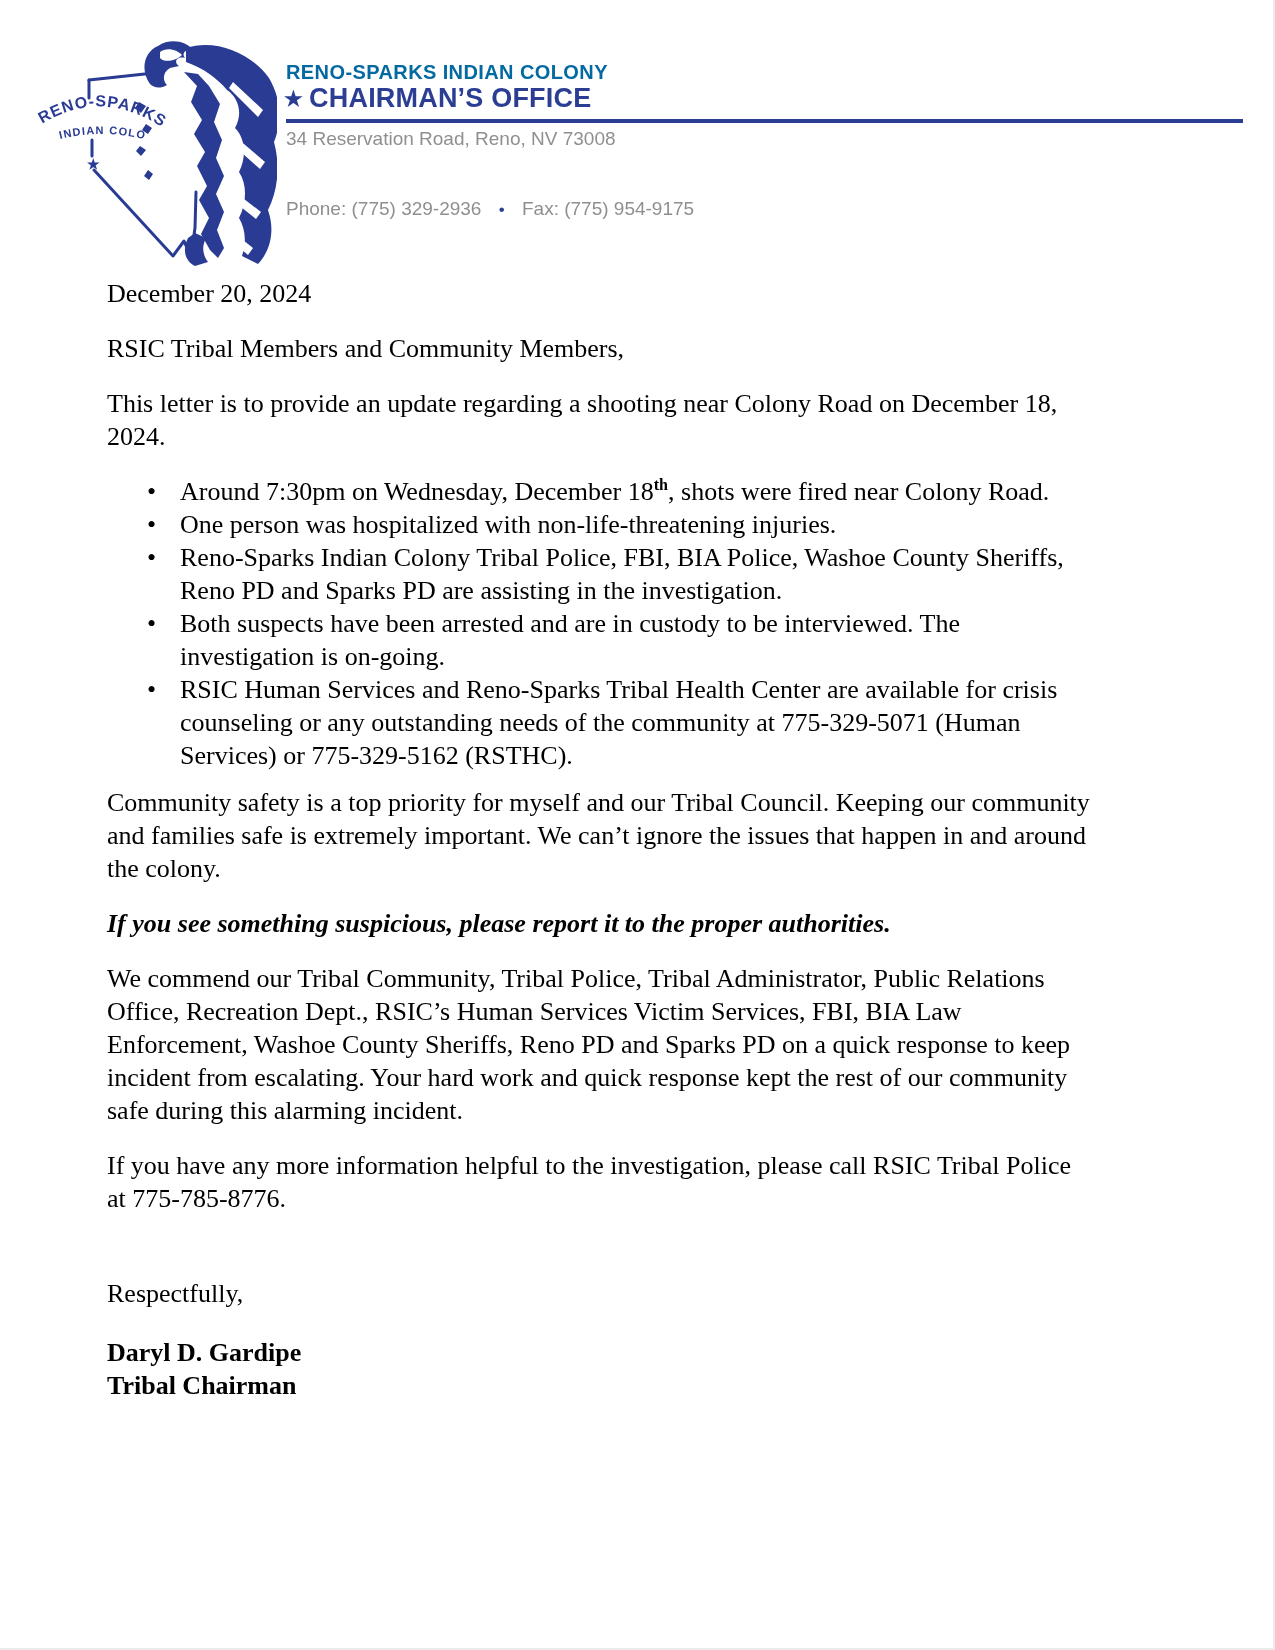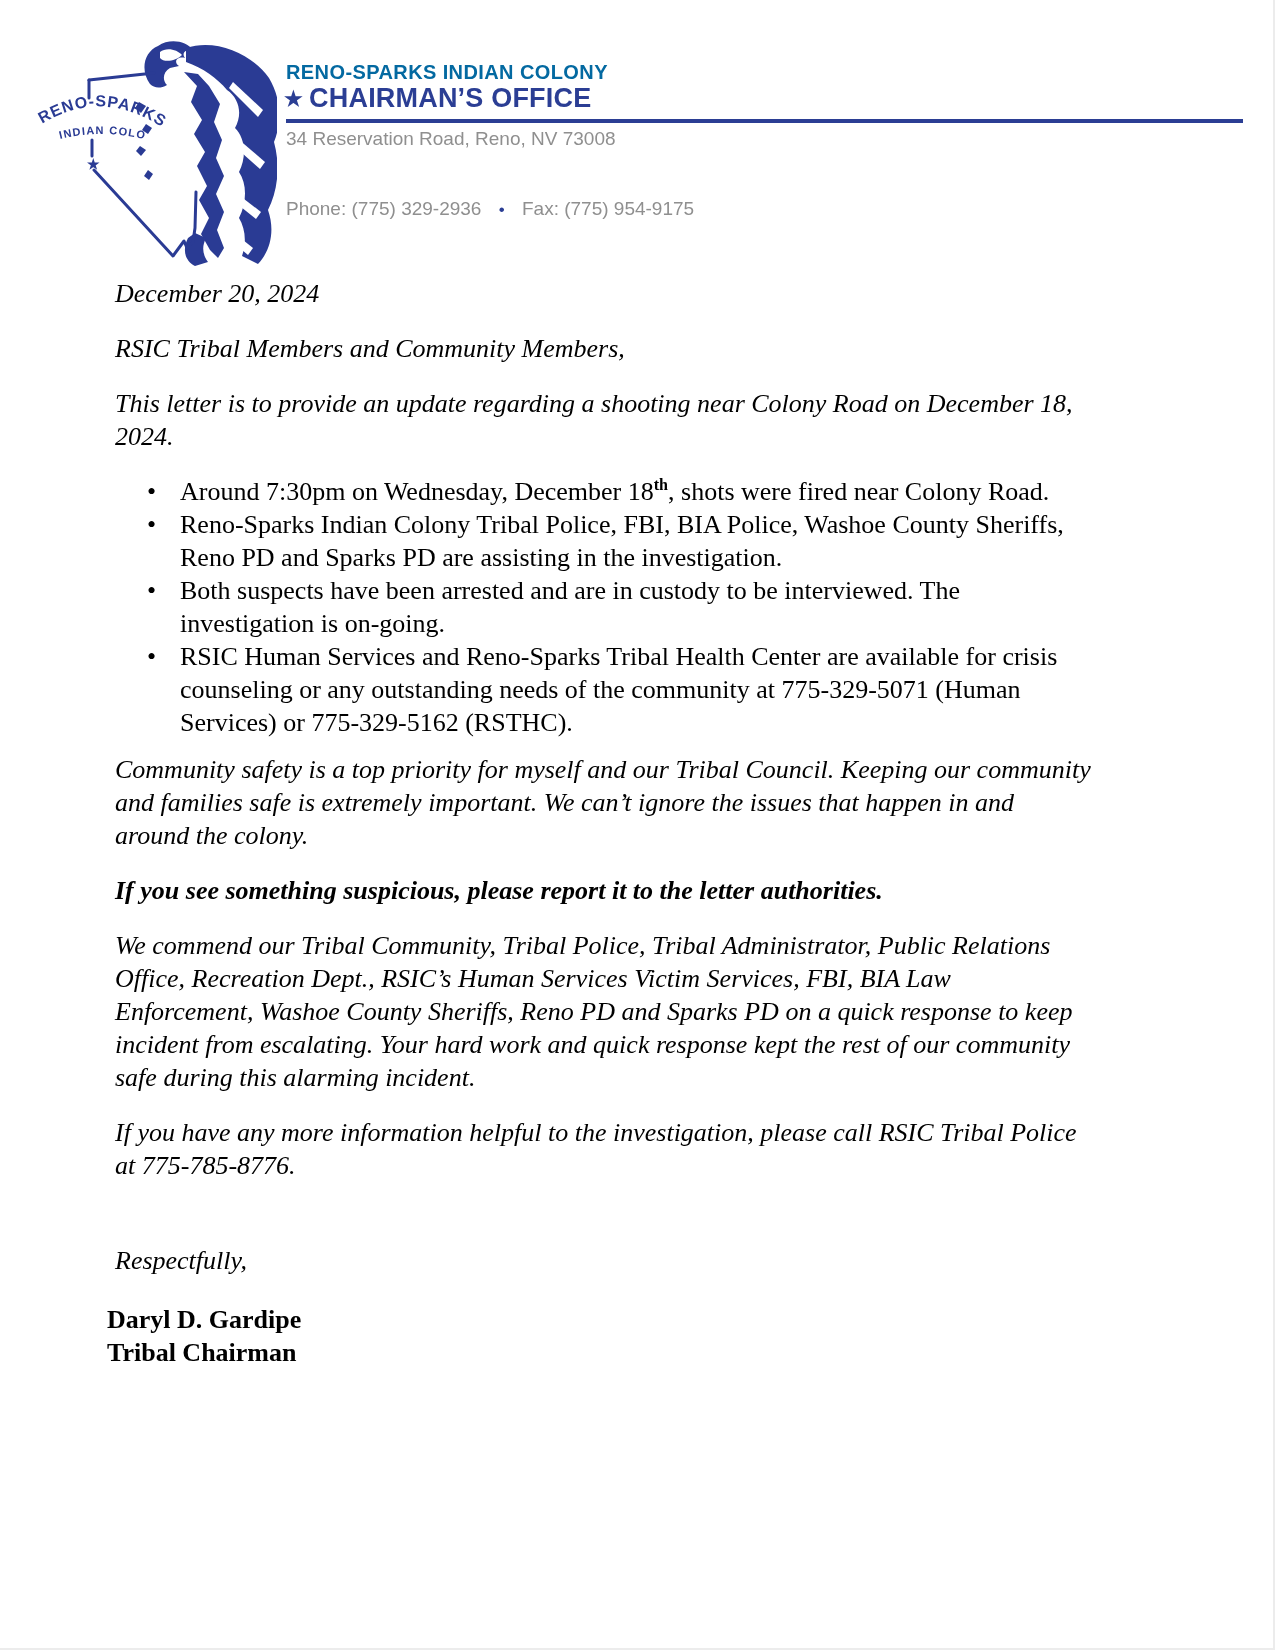--- a/index.html
+++ b/index.html
@@ -43,21 +43,21 @@
   }
   .lh-addr { top:128px; }
   .lh-contact { top:166px;margin-top:32px; }
   .lh-contact .dot { color:#2b3e94; margin:0 12px; font-size:17px; }
 
   
   .letter-body {
     position:absolute; left:107px; top:277px; width:985px;
     font-size:26px; line-height:33px;
   }
-  .letter-body p { margin:0 0 22px 8px;font-style:italic; }
+  .letter-body p { margin:0 0 22px 0; }
   .letter-body ul { list-style:none; margin:0 0 14px 0; padding:0; }
   .letter-body li { position:relative; padding-left:73px; }
   .letter-body li::before {
     content:"\2022";
     position:absolute; left:40px; top:0;
     font-size:26px;
   }
   sup { font-size:62%; vertical-align:super; line-height:0;font-weight:bold; }
   .callout { font-weight:bold; font-style:italic; }
   .closing { margin-top:62px !important; margin-bottom:26px !important; }
@@ -136,33 +136,36 @@
 
     <p>RSIC Tribal Members and Community Members,</p>
 
     <p>This letter is to provide an update regarding a shooting near Colony Road on December 18, 2024.</p>
 
     <ul>
       <li>
         <span>Around 7:30pm on Wednesday, December 18</span><sup>th</sup><span>, shots were fired near Colony Road.</span>
       </li>
       <li>
+        <span>One person was hospitalized with non-life-threatening injuries.</span>
+      </li>
+      <li>
         <span>Reno-Sparks Indian Colony Tribal Police, FBI, BIA Police, Washoe County Sheriffs, Reno PD and Sparks PD are assisting in the investigation.</span>
       </li>
       <li>
         <span>Both suspects have been arrested and are in custody to be interviewed. The investigation is on-going.</span>
       </li>
       <li>
         <span>RSIC Human Services and Reno-Sparks Tribal Health Center are available for crisis counseling or any outstanding needs of the community at 775-329-5071 (Human Services) or 775-329-5162 (RSTHC).</span>
       </li>
     </ul>
 
     <p>Community safety is a top priority for myself and our Tribal Council. Keeping our community and families safe is extremely important. We can’t ignore the issues that happen in and around the colony.</p>
 
-    <p class="callout">If you see something suspicious, please report it to the letter authorities.</p>
+    <p class="callout">If you see something suspicious, please report it to the proper authorities.</p>
 
     <p>We commend our Tribal Community, Tribal Police, Tribal Administrator, Public Relations Office, Recreation Dept., RSIC’s Human Services Victim Services, FBI, BIA Law Enforcement, Washoe County Sheriffs, Reno PD and Sparks PD on a quick response to keep incident from escalating.  Your hard work and quick response kept the rest of our community safe during this alarming incident.</p>
 
     <p>If you have any more information helpful to the investigation, please call RSIC Tribal Police at 775-785-8776.</p>
 
     <p class="closing">Respectfully,</p>
 
     <div class="signer">
       <div>Daryl D. Gardipe</div>
       <div>Tribal Chairman</div>

